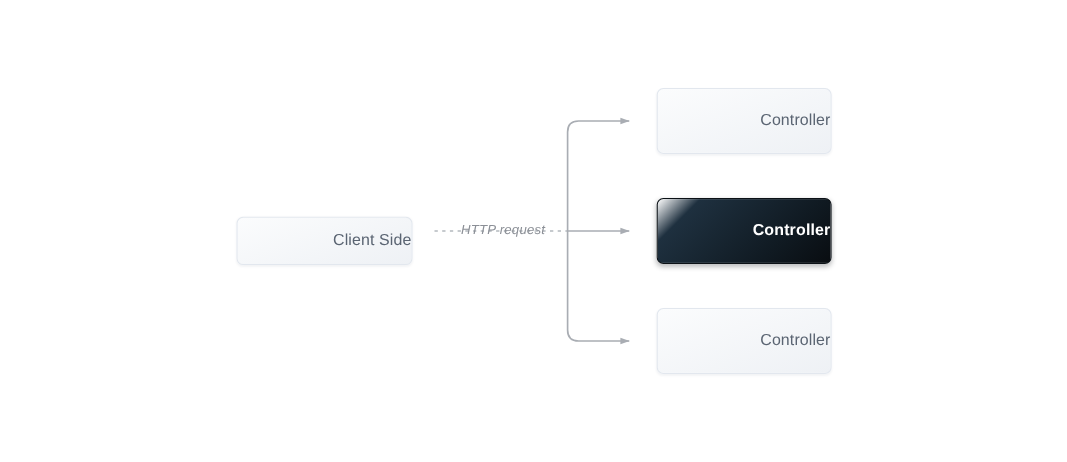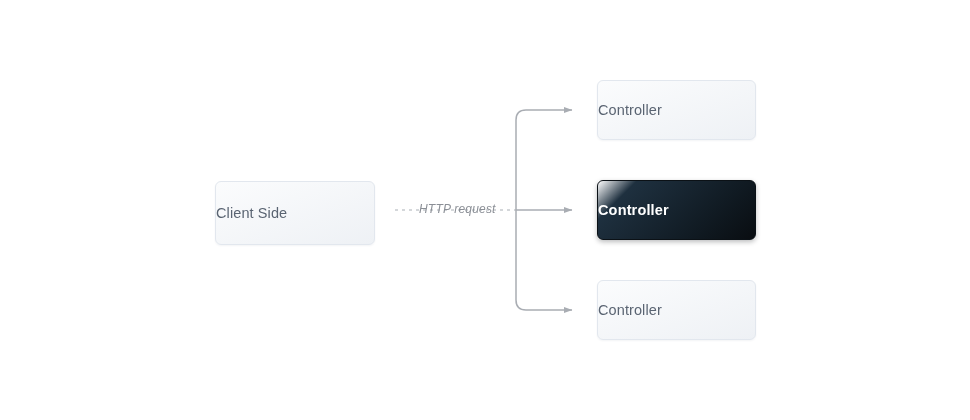--- a/index.html
+++ b/index.html
@@ -18,21 +18,21 @@
     background: #ffffff;
     overflow: hidden;
   }
 
   
   .node {
     position: absolute;
     box-sizing: border-box;
     display: flex;
     align-items: center;
-    justify-content: flex-start;
+    justify-content: flex-end;
     border-radius: 6px;
     text-align: center;
     user-select: none;
   }
   .node-light {
     background: linear-gradient(160deg, #fbfcfd 0%, #eef1f5 100%);
     border: 1px solid #e2e7ee;
     box-shadow: 0 1px 2px rgba(23, 43, 77, 0.05);
   }
   .node-light .node-label {
@@ -46,21 +46,21 @@
     border: 1px solid #0b1116;
     box-shadow: 0 2px 5px rgba(13, 17, 23, 0.28);
   }
   .node-dark .node-label {
     color: #ffffff;
     font-size: 14.5px;
     font-weight: 700;
     letter-spacing: 0.15px;
   }
 
-  #node-client-side { left: 215px; top: 181px; width: 160px; height: 64px; }
+  #node-client-side { left: 215px; top: 197px; width: 160px; height: 44px; }
   #node-controller-top    { left: 597px; top: 80px;  width: 159px; height: 60px; }
   #node-controller-middle { left: 597px; top: 180px; width: 159px; height: 60px; }
   #node-controller-bottom { left: 597px; top: 280px; width: 159px; height: 60px; }
 
   
   #connectors {
     position: absolute;
     left: 0;
     top: 0;
     width: 970px;

